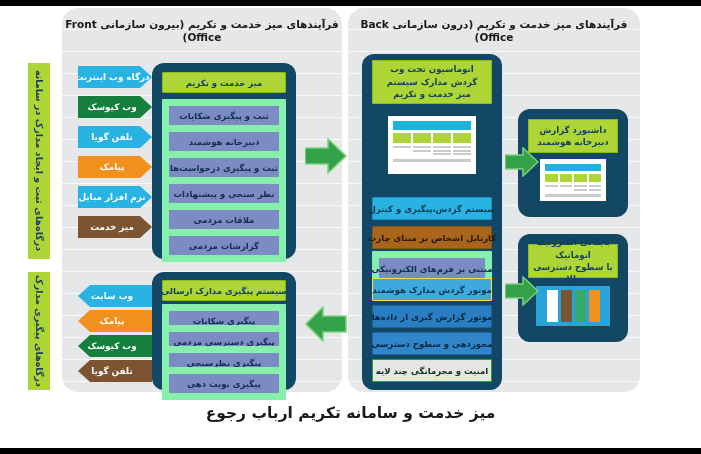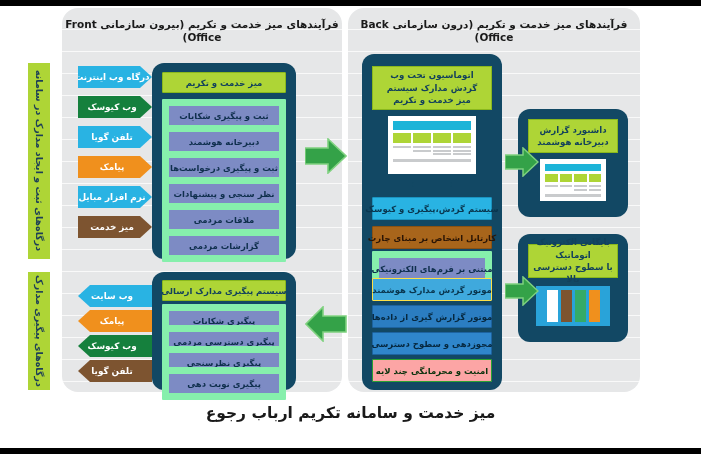--- a/index.html
+++ b/index.html
@@ -107,21 +107,21 @@
     white-space:nowrap;
     border-radius:1px;
   }
   .r-lime  {background:#aed536;color:#13415c;border:1px solid #8ab81d;}
   .r-periw {background:#7d8bc4;color:#0f2f4d;border:7px solid #86efac;}
   .r-cyan  {background:#29b3e3;color:#09364f;border:1px solid #1a93c0;}
   .r-cyan2 {background:#3fa9dd;color:#09364f;border:1px solid #fde047;}
   .r-brownb{background:#a8651b;color:#2b1505;border:1px solid #8a5214;}
   .r-blue  {background:#2b7dc1;color:#06283f;border:1px solid #1d639f;}
   .r-blue2 {background:#2f86cb;color:#06283f;border:1px solid #1d639f;}
-  .r-green2{background:#fca5a5;color:#0c330e;border:1px solid #2aa131;}
+  .r-green2{background:#e5e5e5;color:#0c330e;border:1px solid #2aa131;}
 
   
   .block-lime{
     position:absolute;left:10px;right:10px;
     background:#aed536;border:1px solid #8ab81d;
     color:#13415c;
     font-size:8.6px;font-weight:700;line-height:1.45;
     text-align:center;
     display:flex;align-items:center;justify-content:center;
     padding:2px 3px;box-sizing:border-box;
@@ -209,21 +209,21 @@
     <div class="row r-periw" style="top:95px;">پیگیری نوبت دهی</div>
   </div>
 
   <div class="panel" id="back-panel">
     <div class="rules"></div>
     <div class="panel-title">فرآیندهای میز خدمت و تکریم (درون سازمانی Back Office)</div>
   </div>
 
   <div class="navy" id="back-navy">
 
-    <div class="block-lime" style="top:12px;height:44px;">
+    <div class="block-lime" style="top:6px;height:44px;">
       <div>
         <div>اتوماسیون تحت وب</div>
         <div>گردش مدارک سیستم</div>
         <div>میز خدمت و تکریم</div>
       </div>
     </div>
 
     <div class="monitor" style="left:26px;top:62px;width:88px;height:72px;">
       <div class="mon-screen" style="height:58px;">
         <div class="mon-inner">
@@ -253,21 +253,21 @@
                 <div class="mon-line"></div>
               </div>
           </div>
           <div class="mon-wide"></div>
         </div>
       </div>
       <div class="mon-neck" style="top:58px;width:14px;height:8px;"></div>
       <div class="mon-base" style="top:66px;width:40px;height:5px;"></div>
     </div>
 
-    <div class="row r-cyan" style="top:143px;height:21px;">سیستم گردش،پیگیری و کیوسک</div>
+    <div class="row r-cyan" style="top:143px;height:21px;">سیستم گردش،پیگیری و کنترل</div>
     <div class="row r-brownb" style="top:172px;height:21px;">کارتابل اشخاص بر مبنای چارت</div>
     <div class="row r-periw" style="top:197px;height:21px;">مبتنی بر فرم‌های الکترونیکی</div>
     <div class="row r-cyan2" style="top:224px;height:21px;">موتور گردش مدارک هوشمند</div>
     <div class="row r-blue" style="top:251px;height:21px;">موتور گزارش گیری از داده‌ها</div>
     <div class="row r-blue2" style="top:278px;height:21px;">مجوزدهی و سطوح دسترسی</div>
     <div class="row r-green2" style="top:305px;height:21px;">امنیت و محرمانگی چند لایه</div>
   </div>
 
   <div class="navy" id="dash-navy">
     <div class="block-lime" style="top:10px;height:34px;">

